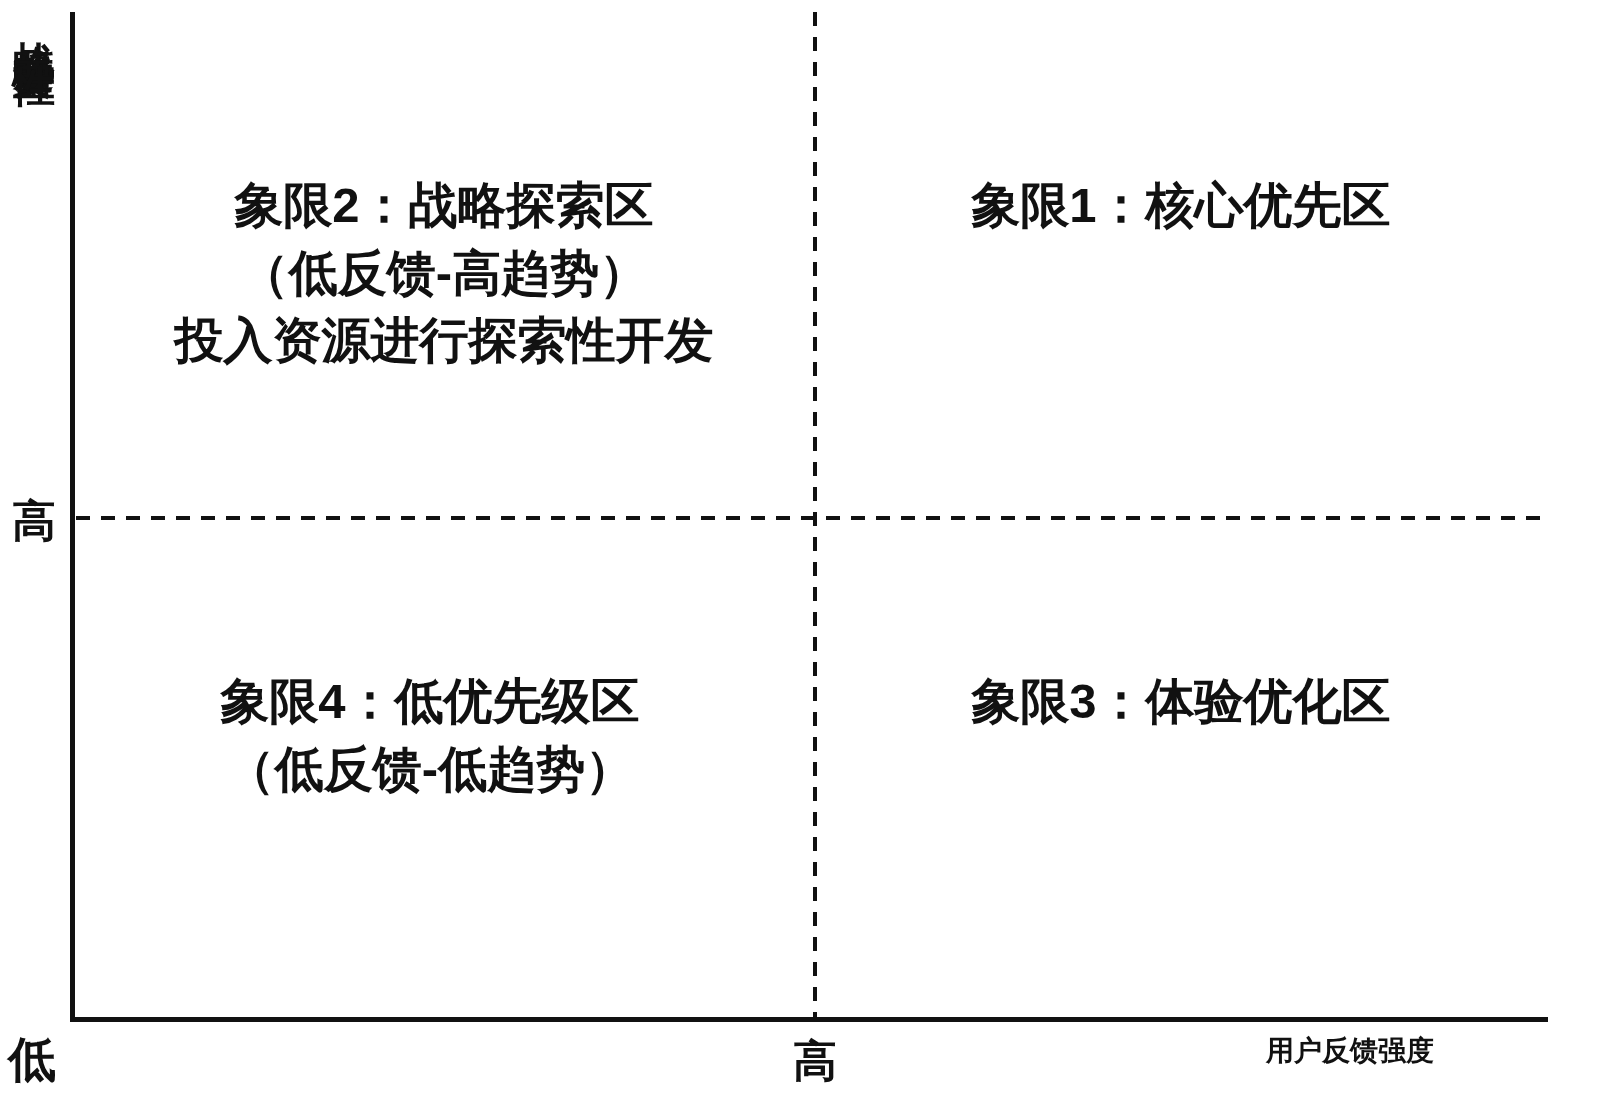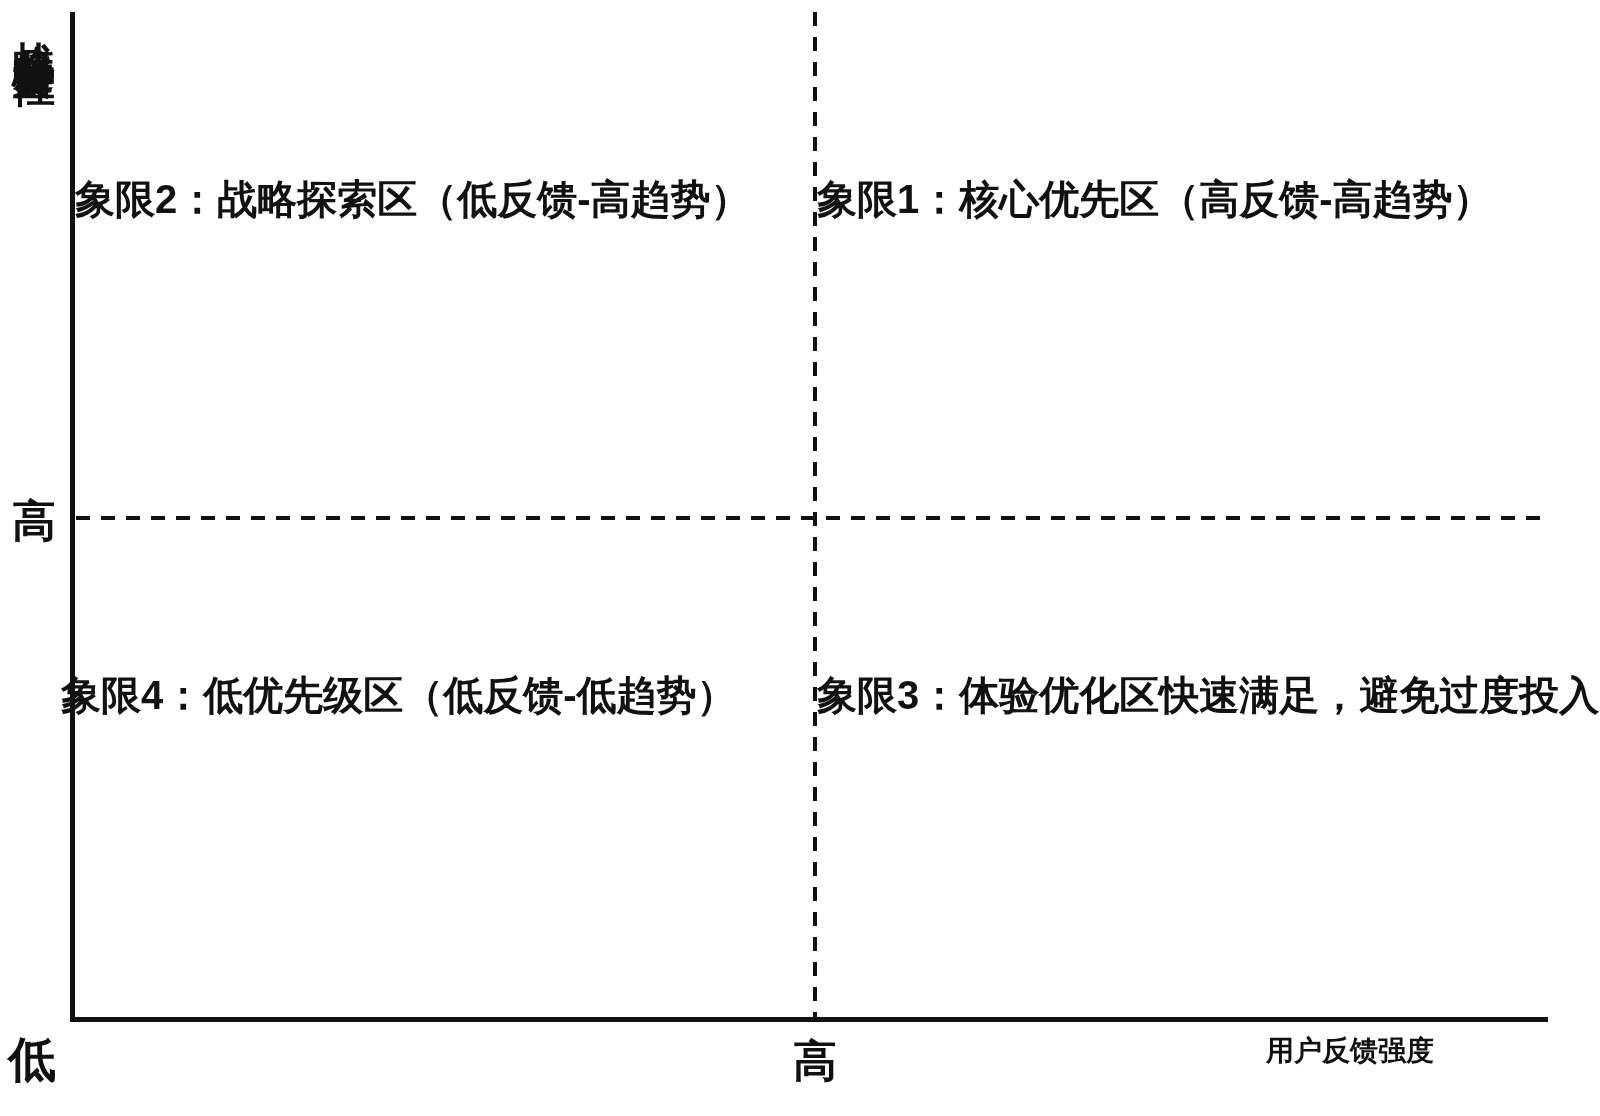--- a/index.html
+++ b/index.html
@@ -85,24 +85,24 @@
     top: 1032px;
     font-size: 28px;
     font-weight: 700;
     color: #111111;
     white-space: nowrap;
   }
   
   .quad {
     position: absolute;
     display: flex;
-    flex-direction: row;
+    flex-direction: column;
     align-items: center;
     text-align: right;
-    font-size: 40px;
+    font-size: 49px;
     font-weight: 700;
     line-height: 1.38;
     color: #111111;
     white-space: nowrap;
   }
   .quad-tl { left: 75px;  top: 172px; width: 738px; }
   .quad-tr { left: 817px; top: 172px; width: 728px; }
   .quad-bl { left: 61px;  top: 668px; width: 738px; }
   .quad-br { left: 817px; top: 668px; width: 728px; }
 </style>
@@ -123,30 +123,29 @@
 
   <div class="tick-label tick-y-low">低</div>
 
   <div class="tick-label tick-x-high">高</div>
 
   <div class="x-axis-title">用户反馈强度</div>
 
   <div class="quad quad-tl">
     <div>象限2：战略探索区</div>
     <div>（低反馈-高趋势）</div>
+    <div>投入资源进行探索性开发</div>
   </div>
 
   <div class="quad quad-tr">
     <div>象限1：核心优先区</div>
-    <div>（高反馈-高趋势）</div>
   </div>
 
   <div class="quad quad-bl">
     <div>象限4：低优先级区</div>
     <div>（低反馈-低趋势）</div>
   </div>
 
   <div class="quad quad-br">
     <div>象限3：体验优化区</div>
-    <div>快速满足，避免过度投入</div>
   </div>
 
 </div>
 
 </body></html>

